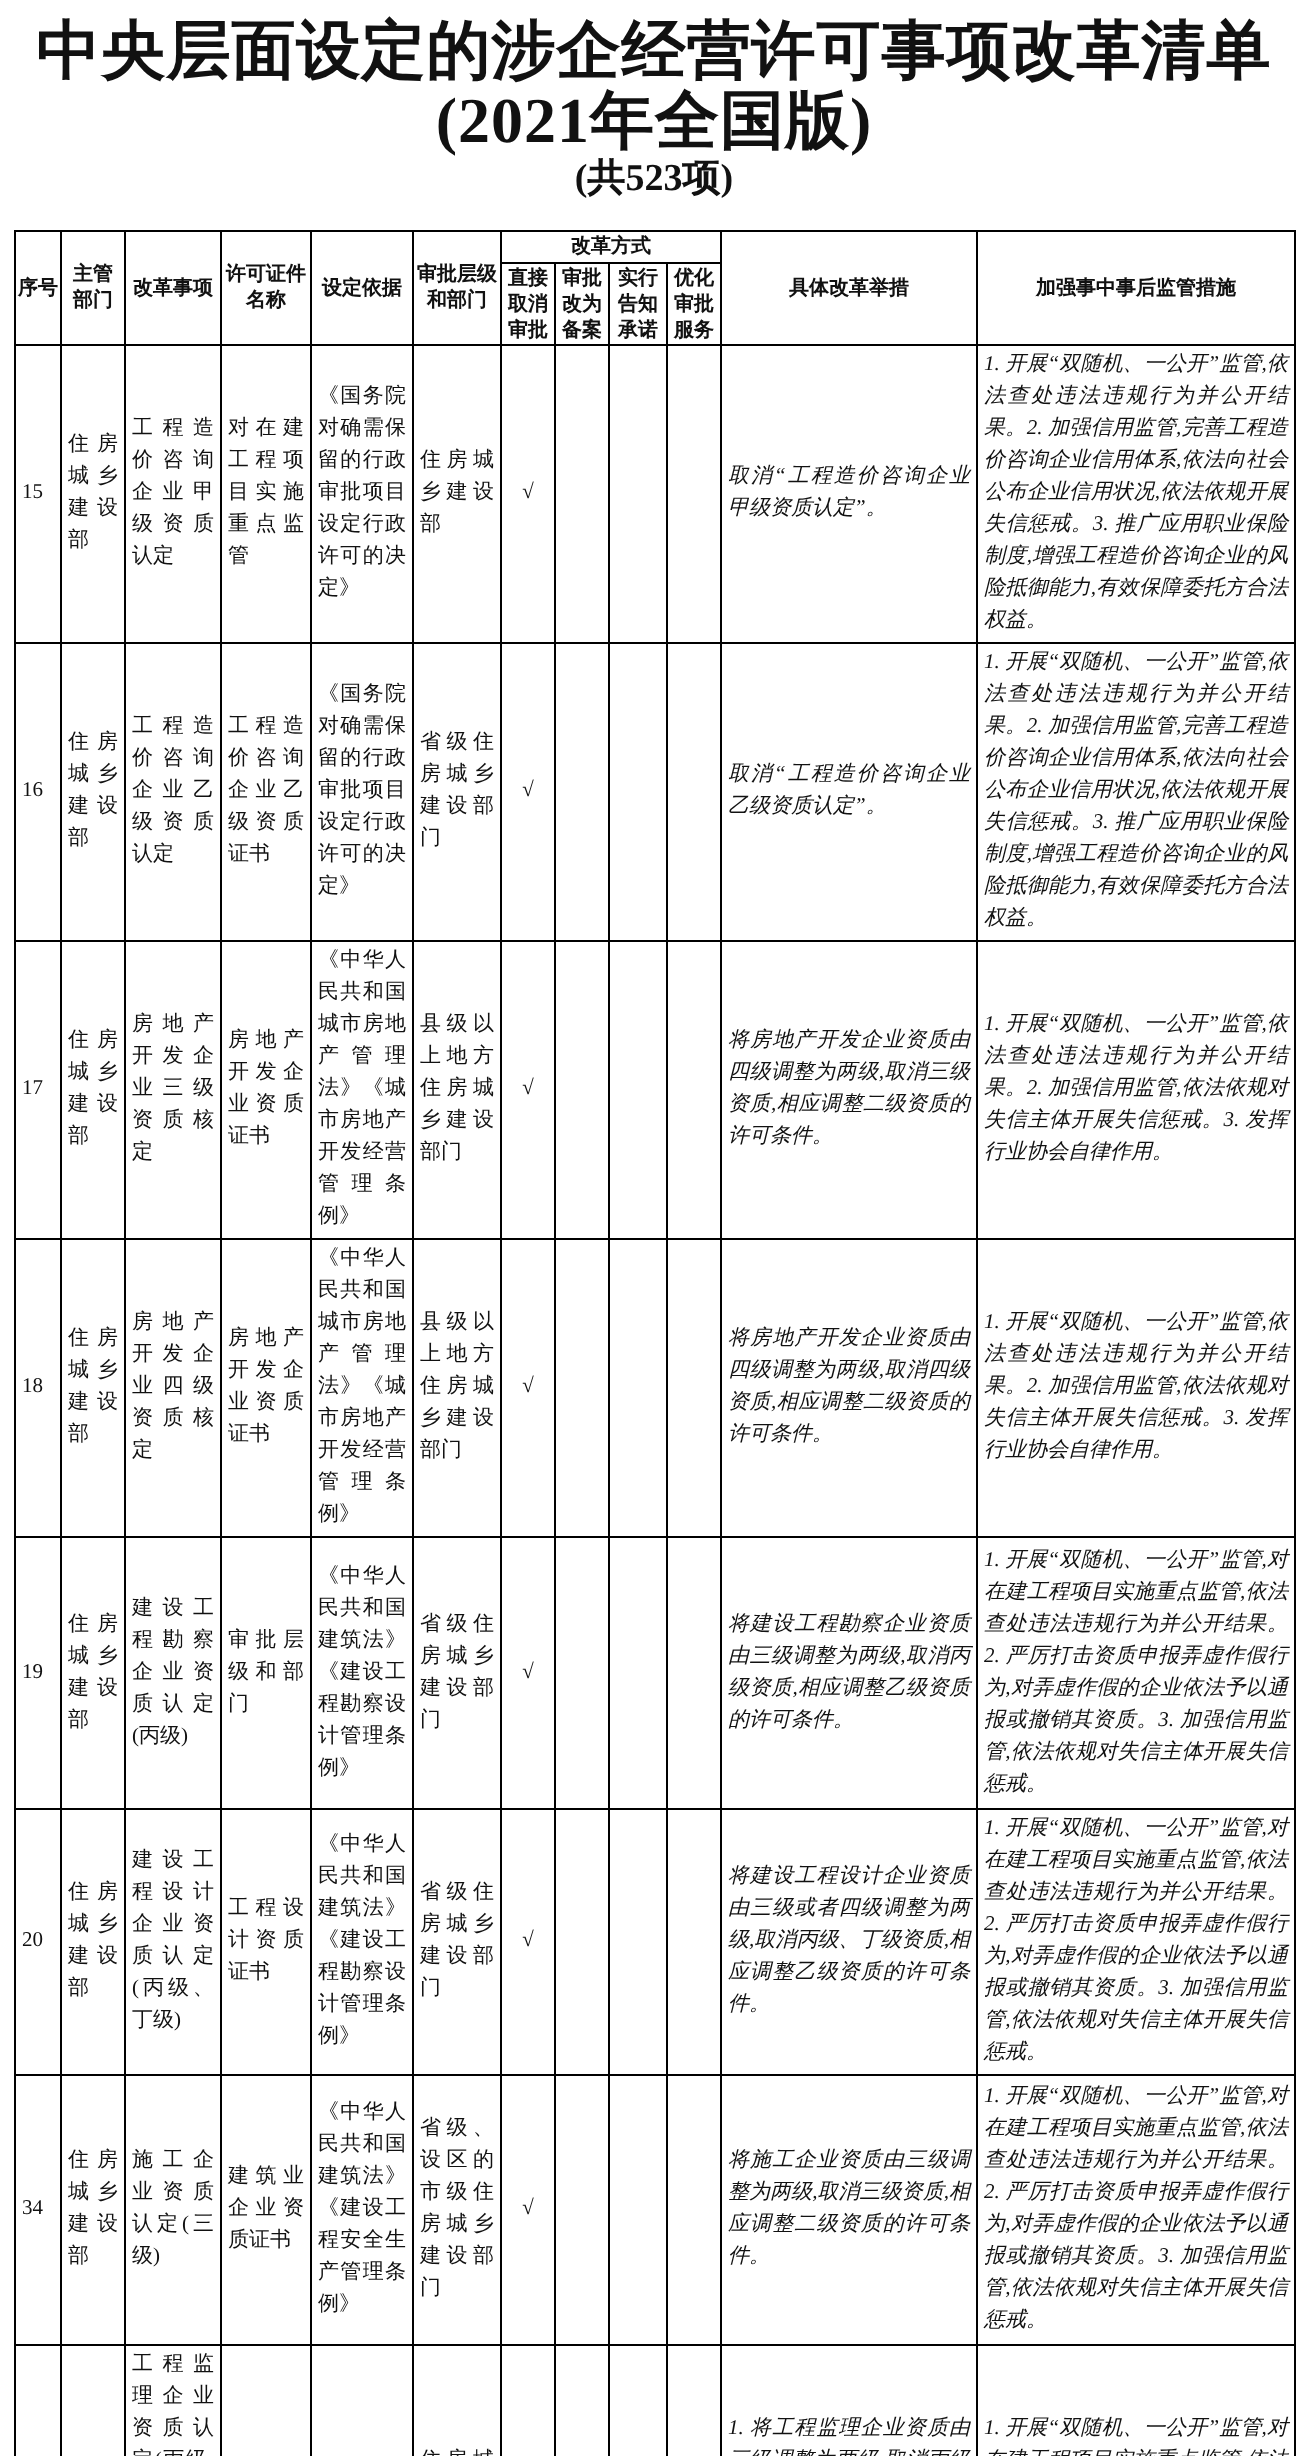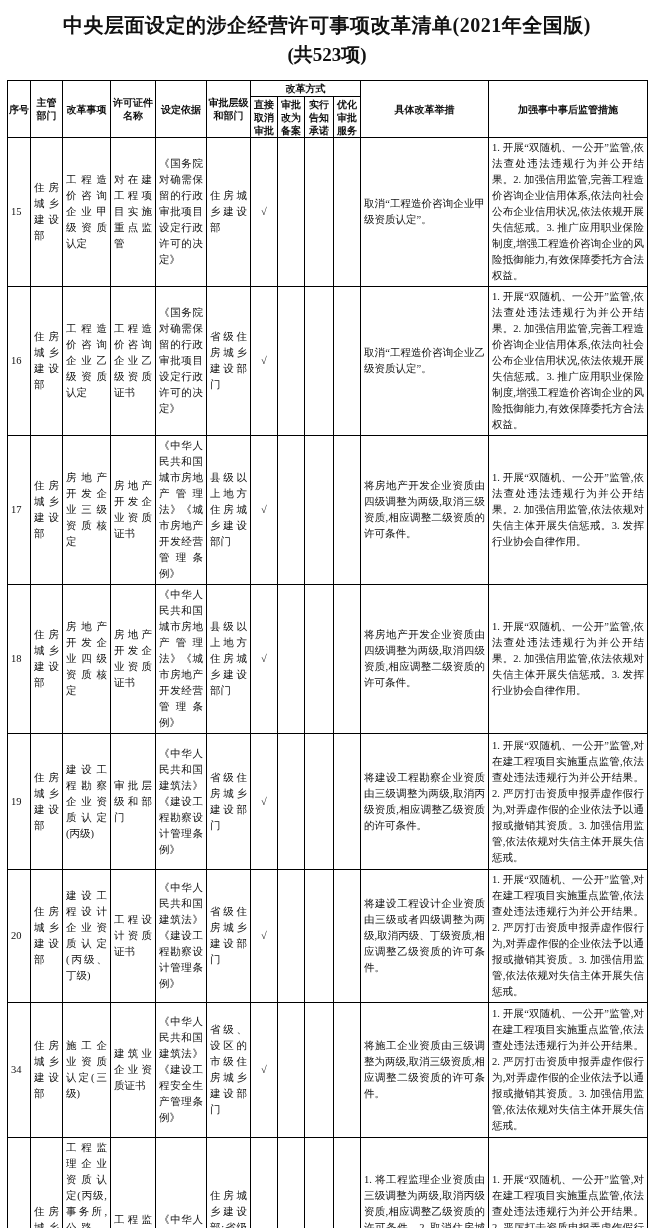--- a/index.html
+++ b/index.html
@@ -9,21 +9,21 @@
     color: #111111;
   }
   body {
     width: 654px;
     height: 1228px;
     overflow: hidden;
     font-family: "Liberation Serif", serif;
   }
   .doc-title {
     font-weight: bold;
-    font-size: 20px;
+    font-size: 32px;
     line-height: 35px;
     text-align: center;
     margin: 8px 4px 0 4px;
     letter-spacing: 0.5px;
   }
   .doc-subtitle {
     text-align: center;
     font-size: 19px;
     line-height: 18px;
     margin-top: 3px;
@@ -62,20 +62,21 @@
     text-align: justify;
     text-justify: inter-character;
     word-break: break-all;
   }
   .c-check { text-align: center; font-size: 12px; }
   .c-wide  {
     text-align: justify;
     text-justify: inter-character;
     word-break: break-all;
     padding: 2px 4px;
+    font-style: italic;
   }
   .reform-table tbody tr:nth-child(1) { height: 137px; }
   .reform-table tbody tr:nth-child(2) { height: 131px; }
   .reform-table tbody tr:nth-child(3) { height: 137px; }
   .reform-table tbody tr:nth-child(4) { height: 129px; }
   .reform-table tbody tr:nth-child(5) { height: 136px; }
   .reform-table tbody tr:nth-child(6) { height: 102px; }
   .reform-table tbody tr:nth-child(7) { height: 135px; }
   .reform-table tbody tr:nth-child(8) { height: 142px; }
 </style>

